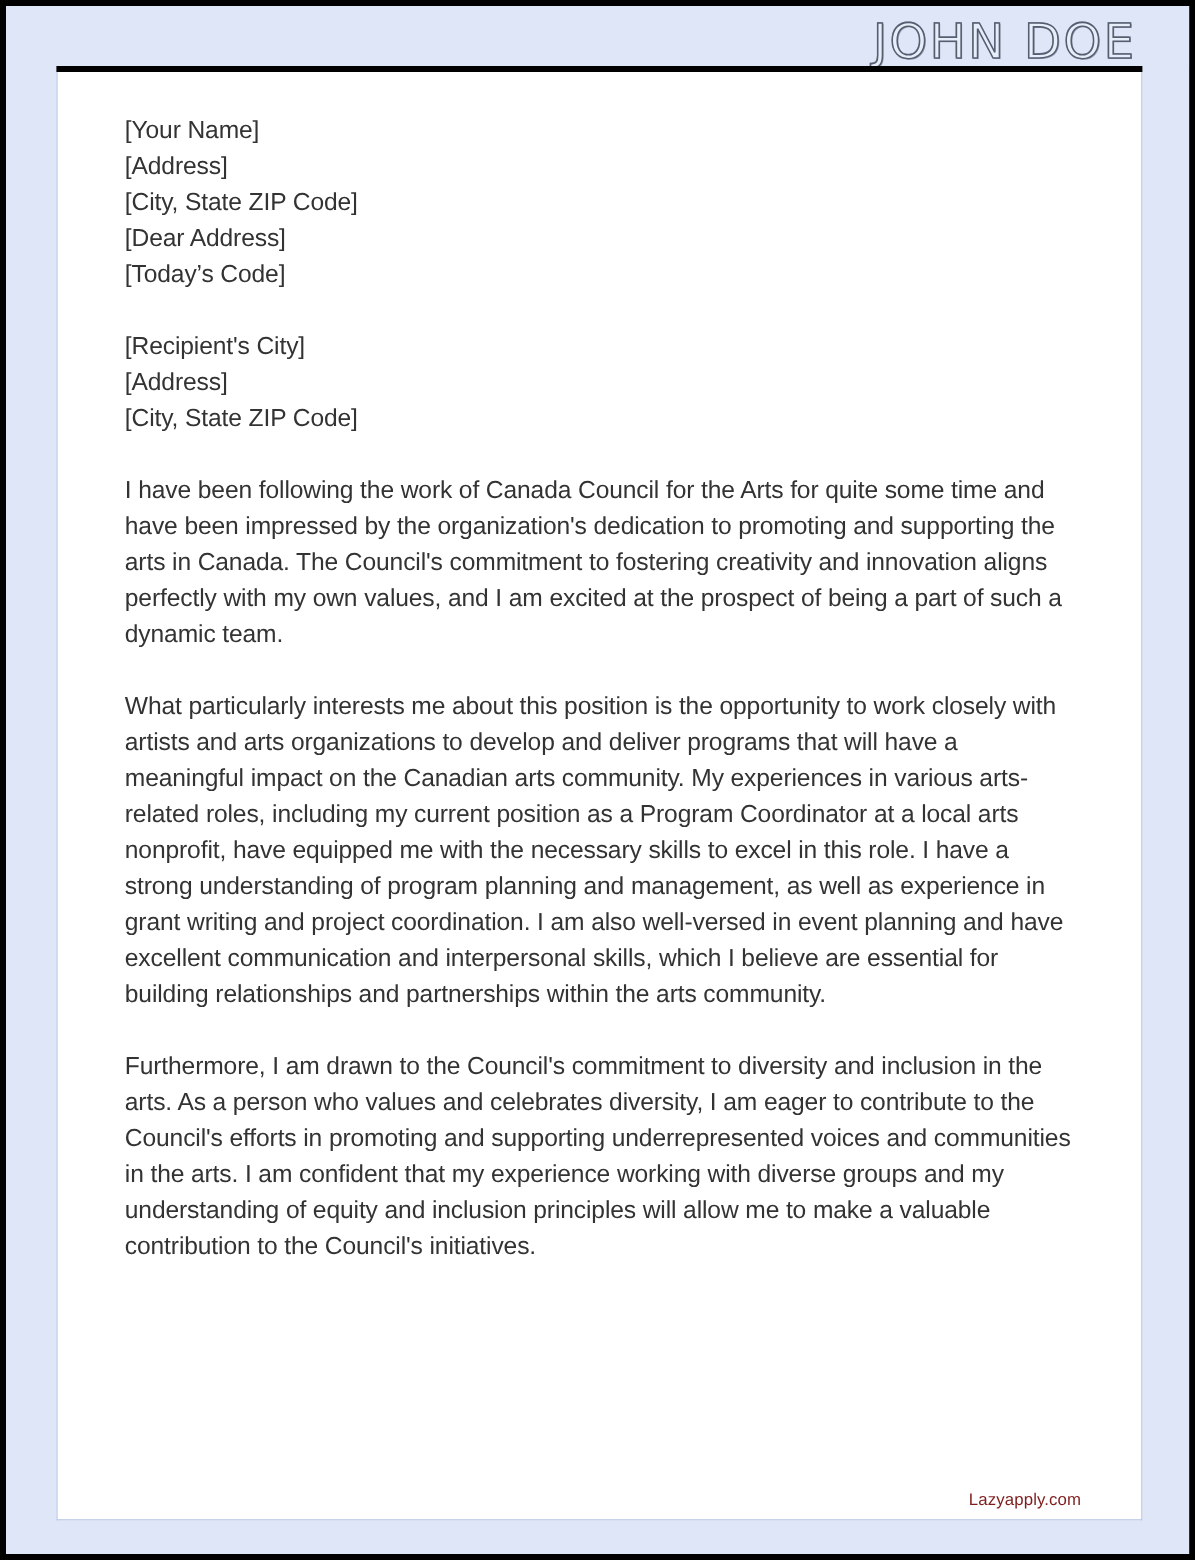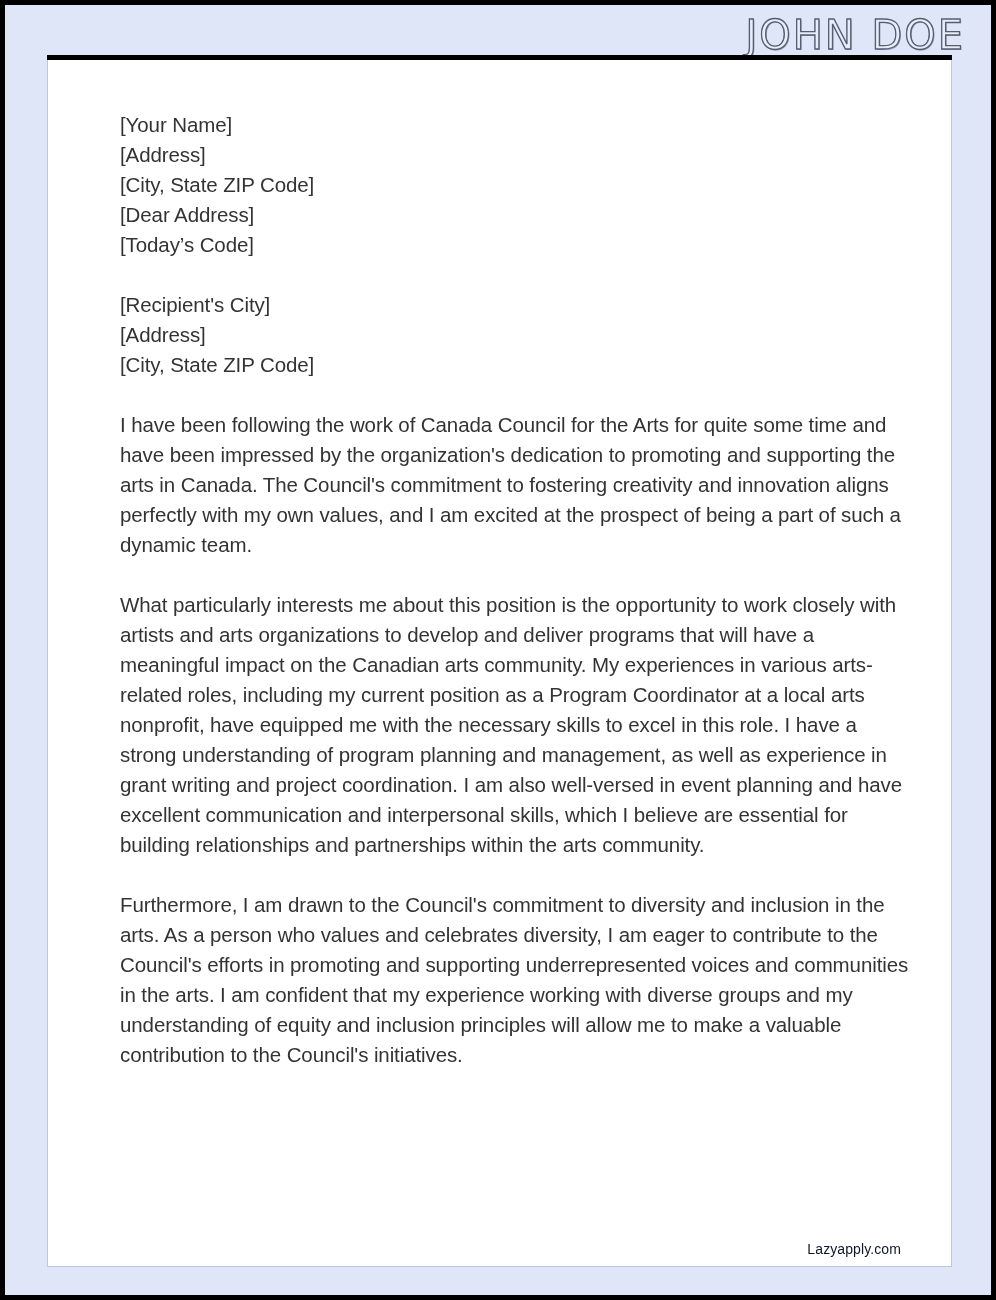--- a/index.html
+++ b/index.html
@@ -35,21 +35,21 @@
   
   .header-band {
     position: absolute;
     left: 0; top: 0;
     width: 986px;
     height: 50px;
     background: #dfe6f8;
     display: flex;
     align-items: flex-end;
     justify-content: flex-end;
-    padding-right: 26px;
+    padding-right: 44px;
   }
 
   .doc-name {
     font-family: "DejaVu Sans", sans-serif;
     font-size: 40px;
     font-weight: 400;
     letter-spacing: 2px;
     line-height: 1;
     margin-bottom: 0px;
     color: #e8edfa;
@@ -93,37 +93,37 @@
 
   
   .addr-block,
   .salutation,
   .para {
     color: #333333;
     font-family: "Liberation Sans", sans-serif;
     font-size: 20.5px;
     line-height: 30px;
     letter-spacing: -0.1px;
-    margin: 16px;
+    margin: 0;
   }
 
   .addr-line { display: block; white-space: nowrap; }
 
   .addr-block { margin-bottom: 30px; }
   .salutation { margin-bottom: 30px; }
   .para { margin-bottom: 30px; width: 795px; }
 
   
   .watermark {
     position: absolute;
     right: 50px;
     bottom: 9px;
     font-family: "Liberation Sans", sans-serif;
     font-size: 14px;
-    color: #0f172a;
+    color: #7f1d1d;
     letter-spacing: 0.1px;
     white-space: nowrap;
     margin-left: 44px;
   }
 </style>
 </head>
 <body>
 
 <div class="frame">
   <div class="mat">

